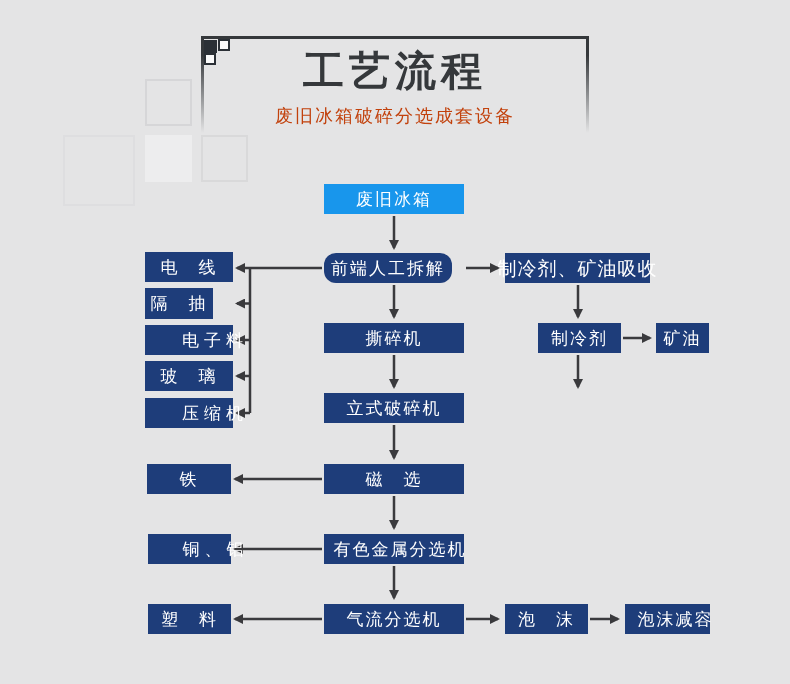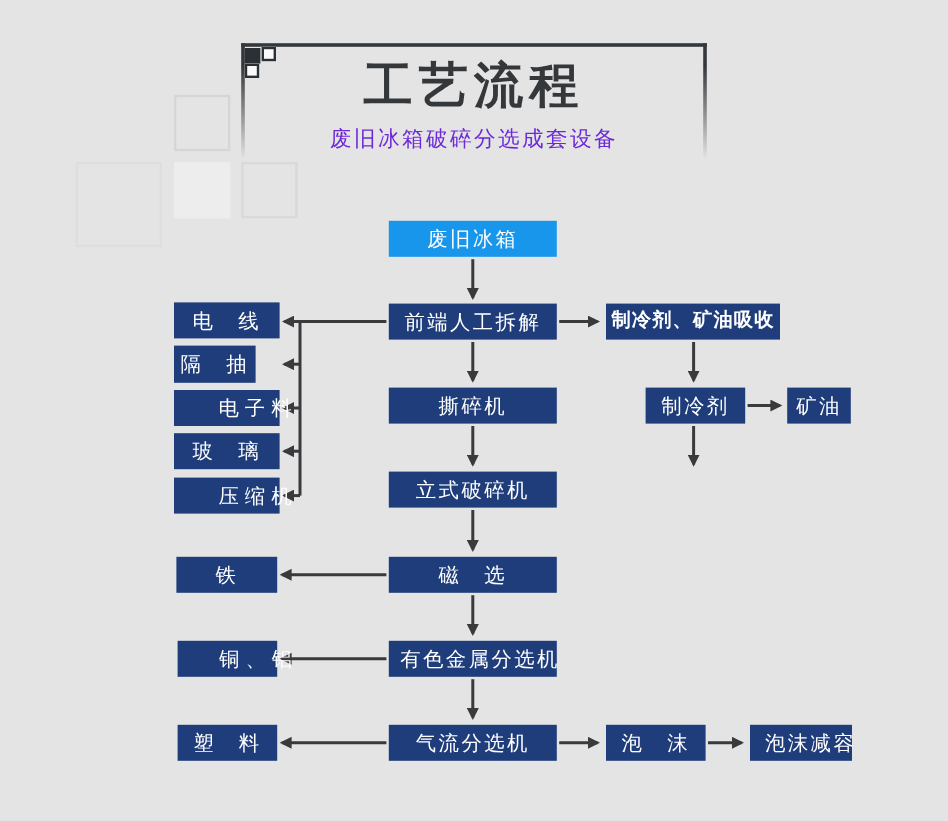--- a/index.html
+++ b/index.html
@@ -27,30 +27,30 @@
     background:linear-gradient(to bottom,var(--title) 20%,rgba(53,56,59,0) 100%);}
   .frame-right{position:absolute;left:586px;top:36px;width:3px;height:97px;
     background:linear-gradient(to bottom,var(--title) 20%,rgba(53,56,59,0) 100%);}
   .dsq{position:absolute;box-sizing:border-box;}
   .dsq.solid{left:204px;top:40px;width:13px;height:13px;background:#2b3036;}
   .dsq.out1{left:218px;top:39px;width:12px;height:12px;border:2px solid #2b3036;background:#fafafa;}
   .dsq.out2{left:204px;top:53px;width:12px;height:12px;border:2px solid #2b3036;background:#fafafa;}
   
   .title-wrap{position:absolute;left:201px;top:50px;width:388px;text-align:center;color:var(--title);}
   .title{font-size:41px;font-weight:bold;letter-spacing:5px;line-height:1.05;}
-  .subtitle{font-size:18px;letter-spacing:2px;margin-top:11px;color:#6d28d9;}
+  .subtitle{font-size:18px;letter-spacing:2px;margin-top:11px;color:#c2410c;}
   
   .node{
     position:absolute;height:30px;box-sizing:border-box;
     display:flex;align-items:center;justify-content:center;
     background:var(--primary);color:var(--node-text);
     font-size:17px;letter-spacing:2px;white-space:pre;line-height:1;text-align:right;
   }
   .node.hl{background:var(--highlight);}
-  .node.tight{font-size:16px;letter-spacing:1px;font-weight:bold;}
+  .node.tight{font-size:19px;letter-spacing:1px;}
   .node.spread{letter-spacing:5px;text-indent:5px;padding-left:47px;}
   
   #connectors{position:absolute;left:0;top:0;pointer-events:none;}
   #connectors path.ln{stroke:var(--line);stroke-width:2.5;fill:none;}
   #connectors .arrowhead{fill:var(--line);stroke:none;}
 </style>
 </head>
 <body>
 
 <div class="canvas">
@@ -112,21 +112,21 @@
     <path class="ln" d="M394,566 L394,598" marker-end="url(#arw)"></path>
 
     <path class="ln" d="M322,619 L235,619" marker-end="url(#arw)"></path>
 
     <path class="ln" d="M466,619 L498,619" marker-end="url(#arw)"></path>
 
     <path class="ln" d="M590,619 L618,619" marker-end="url(#arw)"></path>
   </svg>
 
   <div class="node hl" style="left:324px;top:184px;width:140px;">废旧冰箱</div>
-  <div class="node" style="left:324px;top:253px;width:140px;">前端人工拆解</div>
+  <div class="node" style="left:324px;top:253px;width:128px;border-radius:12px;">前端人工拆解</div>
 
   <div class="node" style="left:145px;top:252px;width:88px;font-family:Liberation Serif, serif;">电　线</div>
   <div class="node" style="left:145px;top:288px;width:68px;height:31px;">隔　抽</div>
   <div class="node spread" style="left:145px;top:325px;width:88px;">电子料</div>
   <div class="node" style="left:145px;top:361px;width:88px;">玻　璃</div>
   <div class="node spread" style="left:145px;top:398px;width:88px;">压缩机</div>
 
   <div class="node tight" style="left:505px;top:253px;width:145px;">制冷剂、矿油吸收</div>
   <div class="node" style="left:324px;top:323px;width:140px;">撕碎机</div>
   <div class="node" style="left:538px;top:323px;width:83px;">制冷剂</div>

